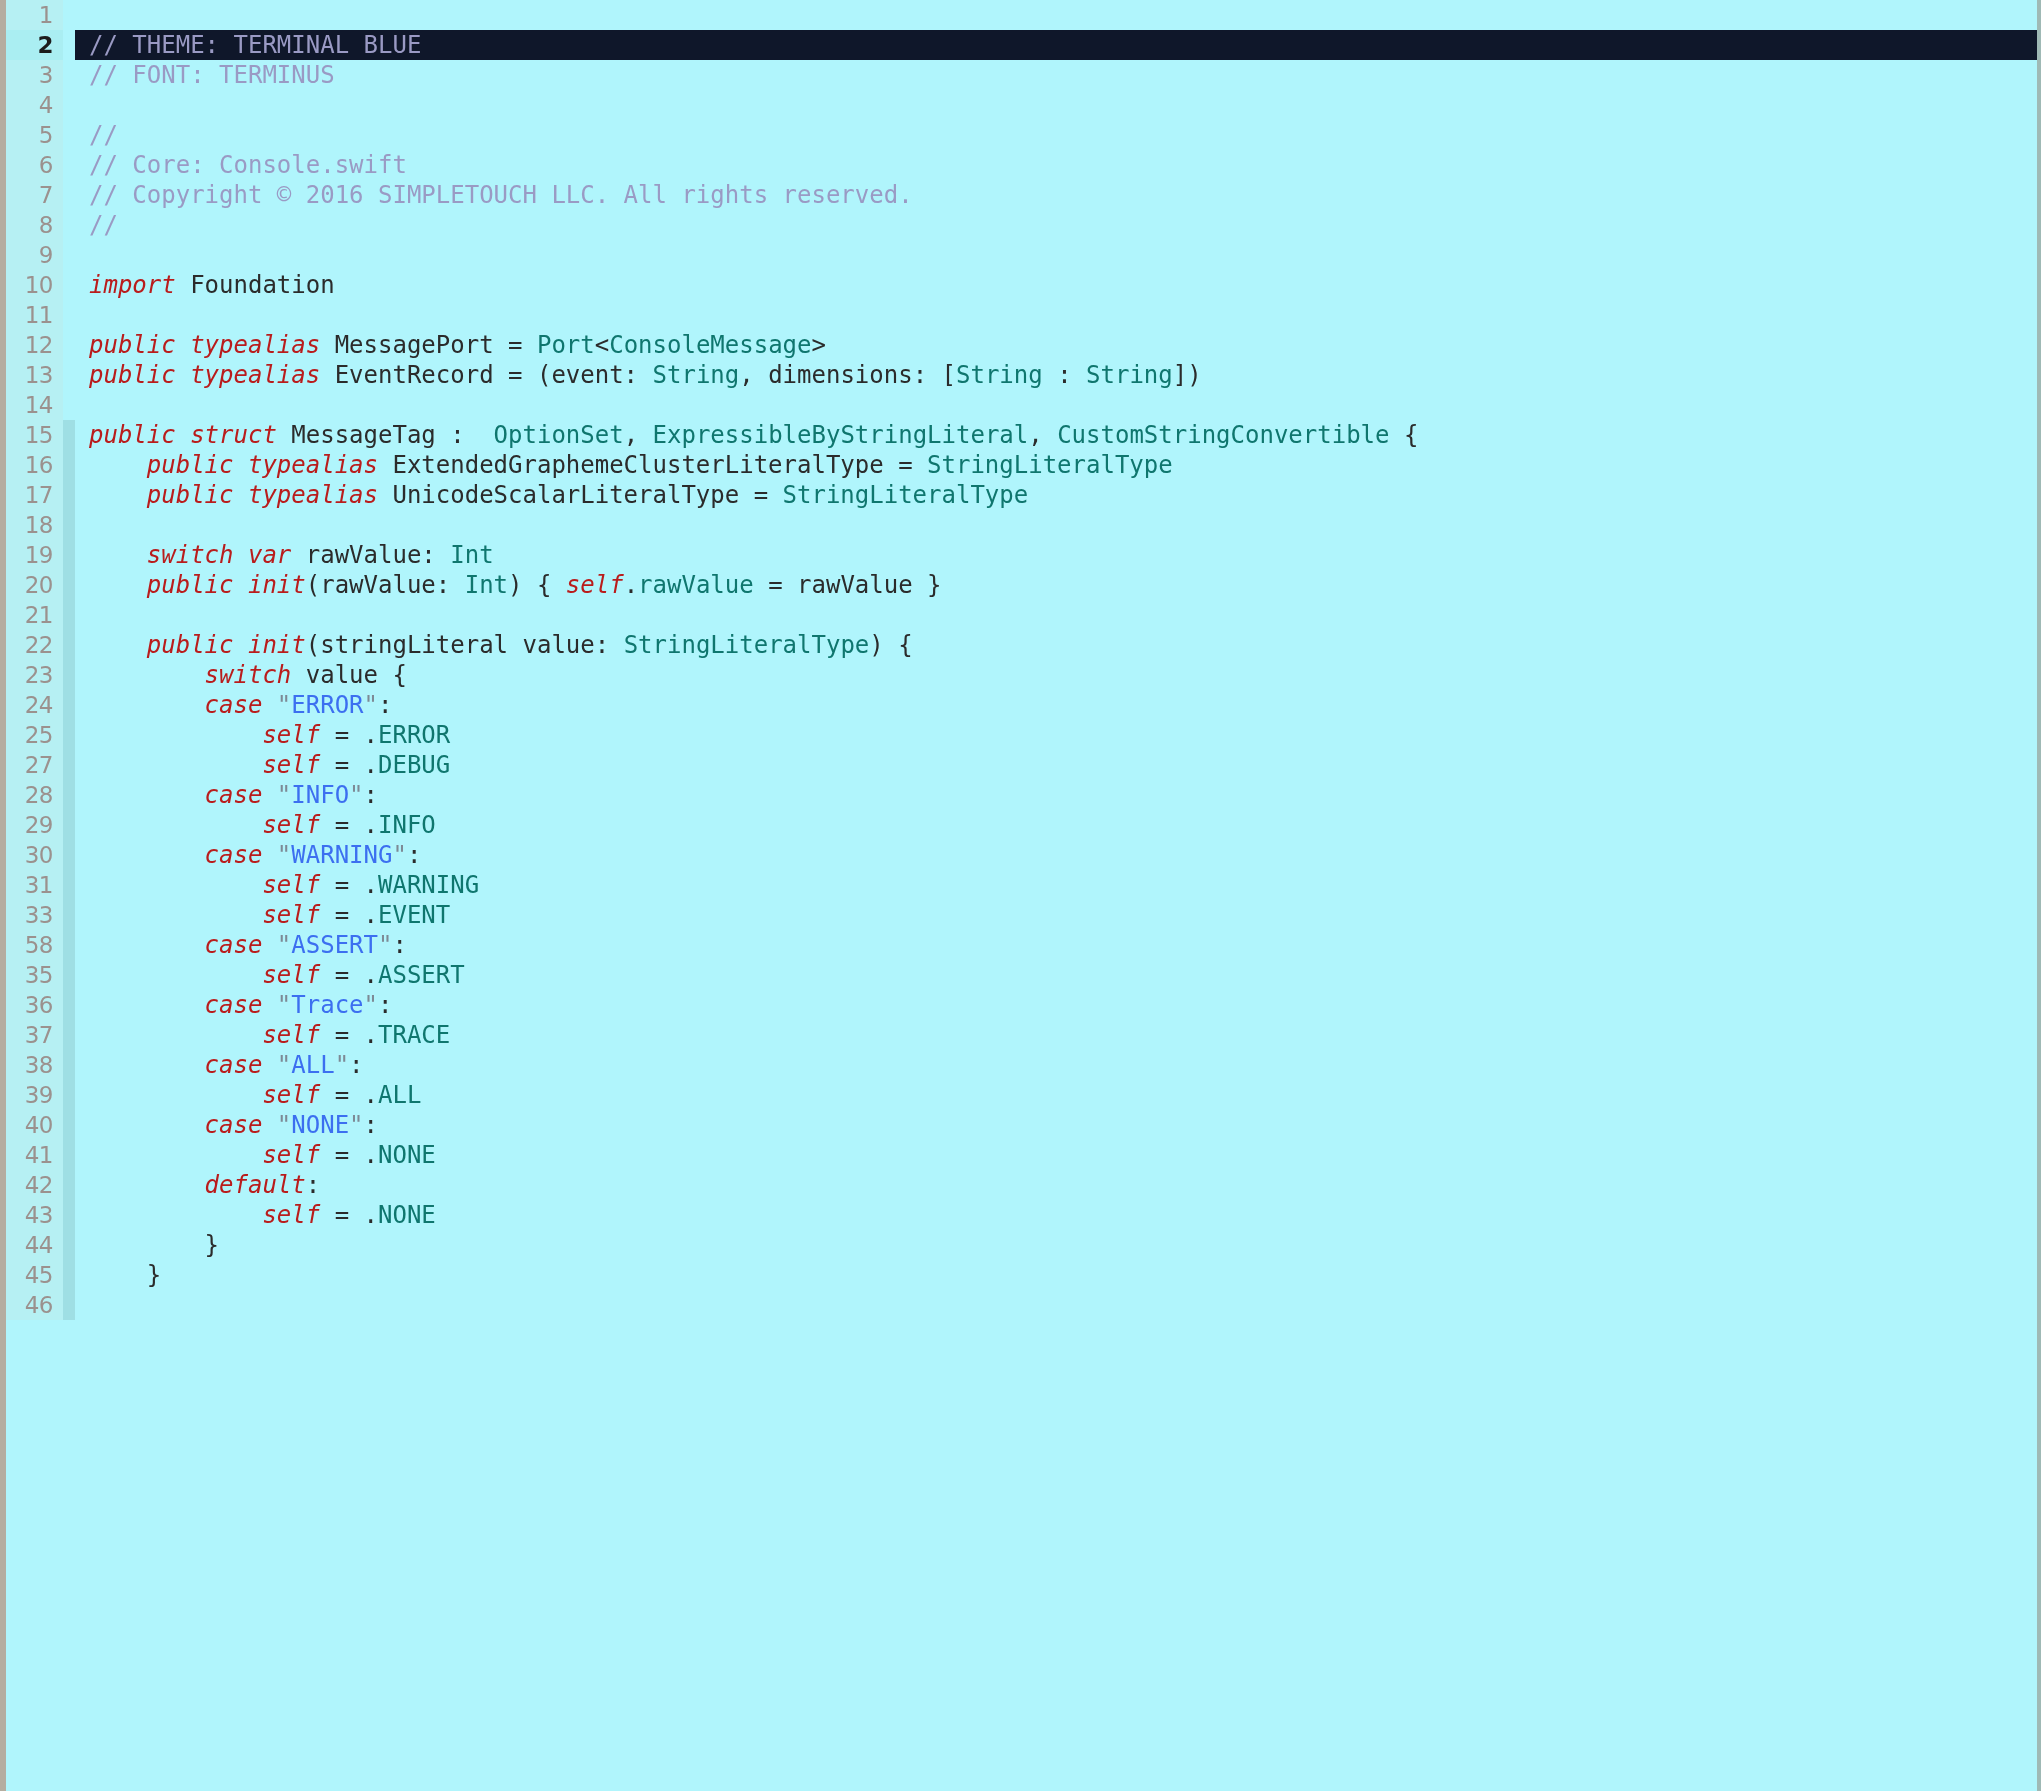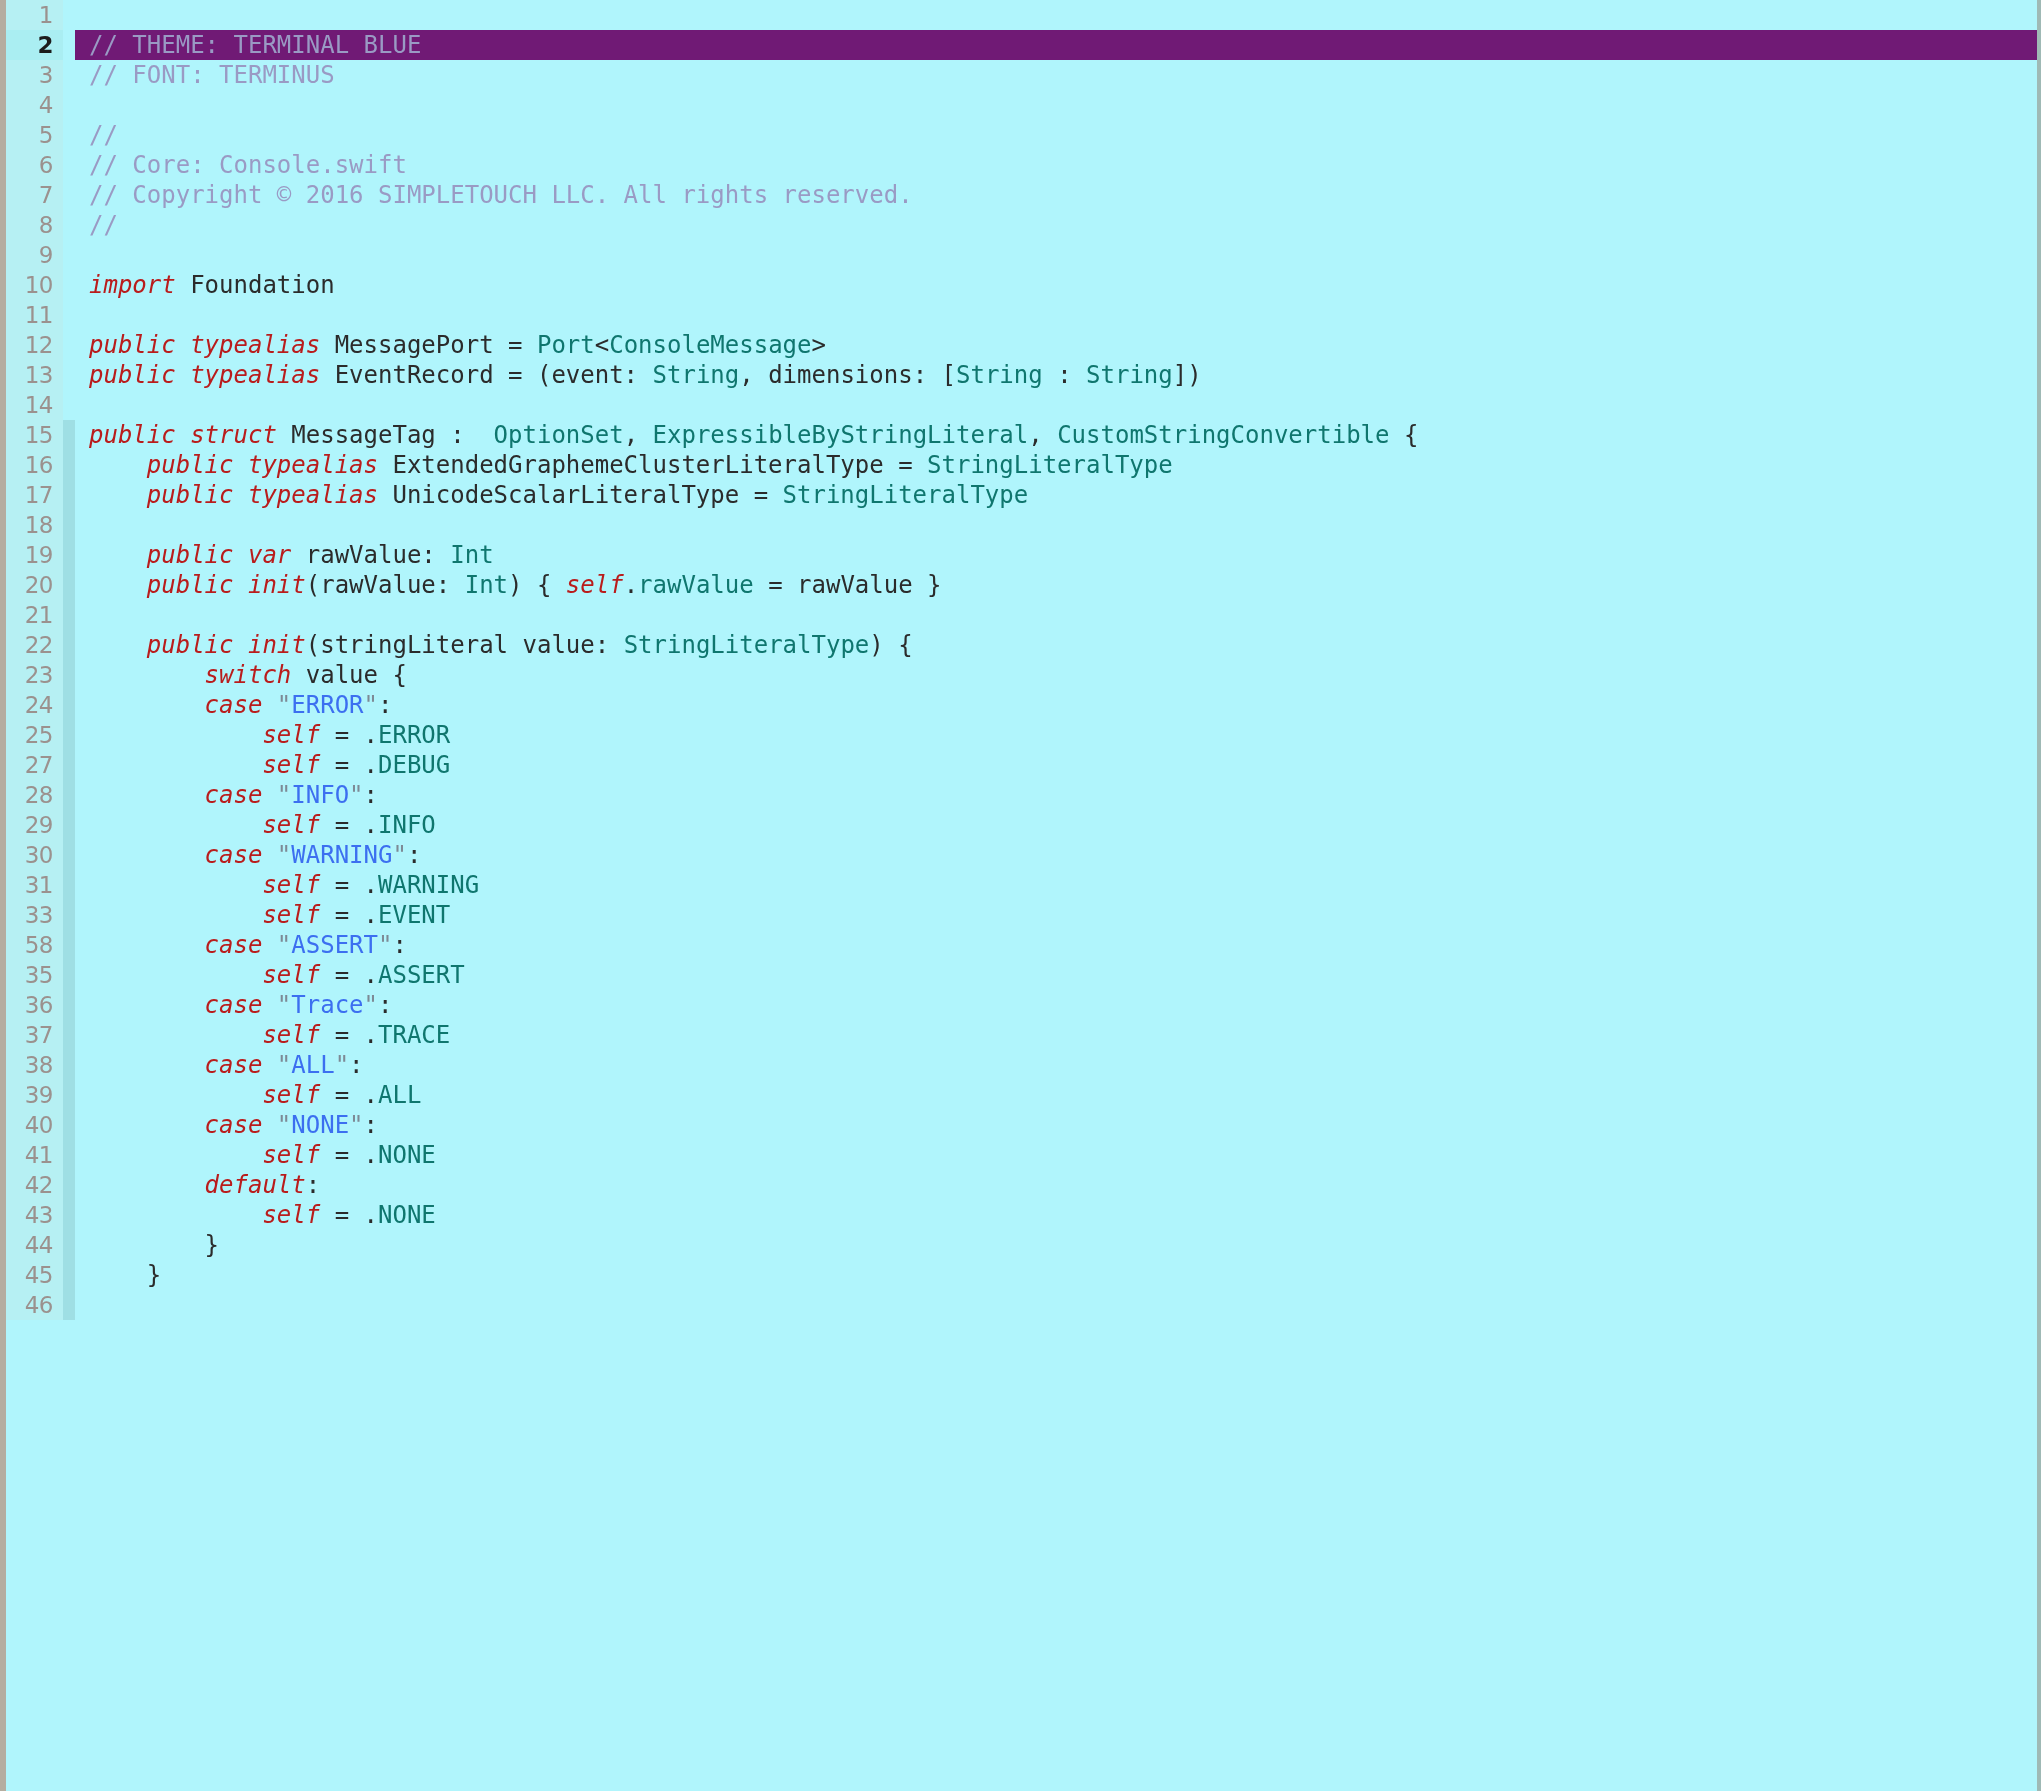--- a/index.html
+++ b/index.html
@@ -25,21 +25,21 @@
     width:100%;
   }
   .row{
     display:flex;
     align-items:center;
     height:30px;
     line-height:30px;
     white-space:pre;
     position:relative;
   }
-  .row.active .code{ background:#701a75; }
+  .row.active .code{ background:#0f172a; }
   .row.active .gutter{ background:#aaeef2; }
   .gutter{
     width:57px;
     min-width:57px;
     box-sizing:border-box;
     padding-right:10px;
     text-align:right;
     color:#9b918e;
     font-size:23px;
     background:#b6f0f3;
@@ -90,21 +90,21 @@
       <div class="row"><div class="gutter">9</div><div class="changebar"></div><div class="code"></div></div>
       <div class="row"><div class="gutter">10</div><div class="changebar"></div><div class="code"><span class="t-kw">import</span><span class="t-id"> Foundation</span></div></div>
       <div class="row"><div class="gutter">11</div><div class="changebar"></div><div class="code"></div></div>
       <div class="row"><div class="gutter">12</div><div class="changebar"></div><div class="code"><span class="t-kw">public typealias</span><span class="t-id"> MessagePort = </span><span class="t-type">Port</span><span class="t-pun">&lt;</span><span class="t-type">ConsoleMessage</span><span class="t-pun">&gt;</span></div></div>
       <div class="row"><div class="gutter">13</div><div class="changebar"></div><div class="code"><span class="t-kw">public typealias</span><span class="t-id"> EventRecord = (event: </span><span class="t-type">String</span><span class="t-id">, dimensions: [</span><span class="t-type">String</span><span class="t-id"> : </span><span class="t-type">String</span><span class="t-id">])</span></div></div>
       <div class="row"><div class="gutter">14</div><div class="changebar"></div><div class="code"></div></div>
       <div class="row"><div class="gutter">15</div><div class="changebar mod"></div><div class="code"><span class="t-kw">public struct</span><span class="t-id"> MessageTag :  </span><span class="t-type">OptionSet</span><span class="t-id">, </span><span class="t-type">ExpressibleByStringLiteral</span><span class="t-id">, </span><span class="t-type">CustomStringConvertible</span><span class="t-id"> {</span></div></div>
       <div class="row"><div class="gutter">16</div><div class="changebar mod"></div><div class="code"><span class="t-id">    </span><span class="t-kw">public typealias</span><span class="t-id"> ExtendedGraphemeClusterLiteralType = </span><span class="t-type">StringLiteralType</span></div></div>
       <div class="row"><div class="gutter">17</div><div class="changebar mod"></div><div class="code"><span class="t-id">    </span><span class="t-kw">public typealias</span><span class="t-id"> UnicodeScalarLiteralType = </span><span class="t-type">StringLiteralType</span></div></div>
       <div class="row"><div class="gutter">18</div><div class="changebar mod"></div><div class="code"></div></div>
-      <div class="row"><div class="gutter">19</div><div class="changebar mod"></div><div class="code"><span class="t-id">    </span><span class="t-kw">public var</span><span class="t-id"> rawValue: </span><span class="t-type">Int</span></div></div>
+      <div class="row"><div class="gutter">19</div><div class="changebar mod"></div><div class="code"><span class="t-id">    </span><span class="t-kw">switch var</span><span class="t-id"> rawValue: </span><span class="t-type">Int</span></div></div>
       <div class="row"><div class="gutter">20</div><div class="changebar mod"></div><div class="code"><span class="t-id">    </span><span class="t-kw">public init</span><span class="t-id">(rawValue: </span><span class="t-type">Int</span><span class="t-id">) { </span><span class="t-kw">self</span><span class="t-id">.</span><span class="t-type">rawValue</span><span class="t-id"> = rawValue }</span></div></div>
       <div class="row"><div class="gutter">21</div><div class="changebar mod"></div><div class="code"></div></div>
       <div class="row"><div class="gutter">22</div><div class="changebar mod"></div><div class="code"><span class="t-id">    </span><span class="t-kw">public init</span><span class="t-id">(stringLiteral value: </span><span class="t-type">StringLiteralType</span><span class="t-id">) {</span></div></div>
       <div class="row"><div class="gutter">23</div><div class="changebar mod"></div><div class="code"><span class="t-id">        </span><span class="t-kw">switch</span><span class="t-id"> value {</span></div></div>
       <div class="row"><div class="gutter">24</div><div class="changebar mod"></div><div class="code"><span class="t-id">        </span><span class="t-kw">case</span><span class="t-id"> </span><span class="t-quo">"</span><span class="t-str">ERROR</span><span class="t-quo">"</span><span class="t-id">:</span></div></div>
       <div class="row"><div class="gutter">25</div><div class="changebar mod"></div><div class="code"><span class="t-id">            </span><span class="t-kw">self</span><span class="t-id"> = .</span><span class="t-type">ERROR</span></div></div>
       <div class="row"><div class="gutter">27</div><div class="changebar mod"></div><div class="code"><span class="t-id">            </span><span class="t-kw">self</span><span class="t-id"> = .</span><span class="t-type">DEBUG</span></div></div>
       <div class="row"><div class="gutter">28</div><div class="changebar mod"></div><div class="code"><span class="t-id">        </span><span class="t-kw">case</span><span class="t-id"> </span><span class="t-quo">"</span><span class="t-str">INFO</span><span class="t-quo">"</span><span class="t-id">:</span></div></div>
       <div class="row"><div class="gutter">29</div><div class="changebar mod"></div><div class="code"><span class="t-id">            </span><span class="t-kw">self</span><span class="t-id"> = .</span><span class="t-type">INFO</span></div></div>
       <div class="row"><div class="gutter">30</div><div class="changebar mod"></div><div class="code"><span class="t-id">        </span><span class="t-kw">case</span><span class="t-id"> </span><span class="t-quo">"</span><span class="t-str">WARNING</span><span class="t-quo">"</span><span class="t-id">:</span></div></div>

